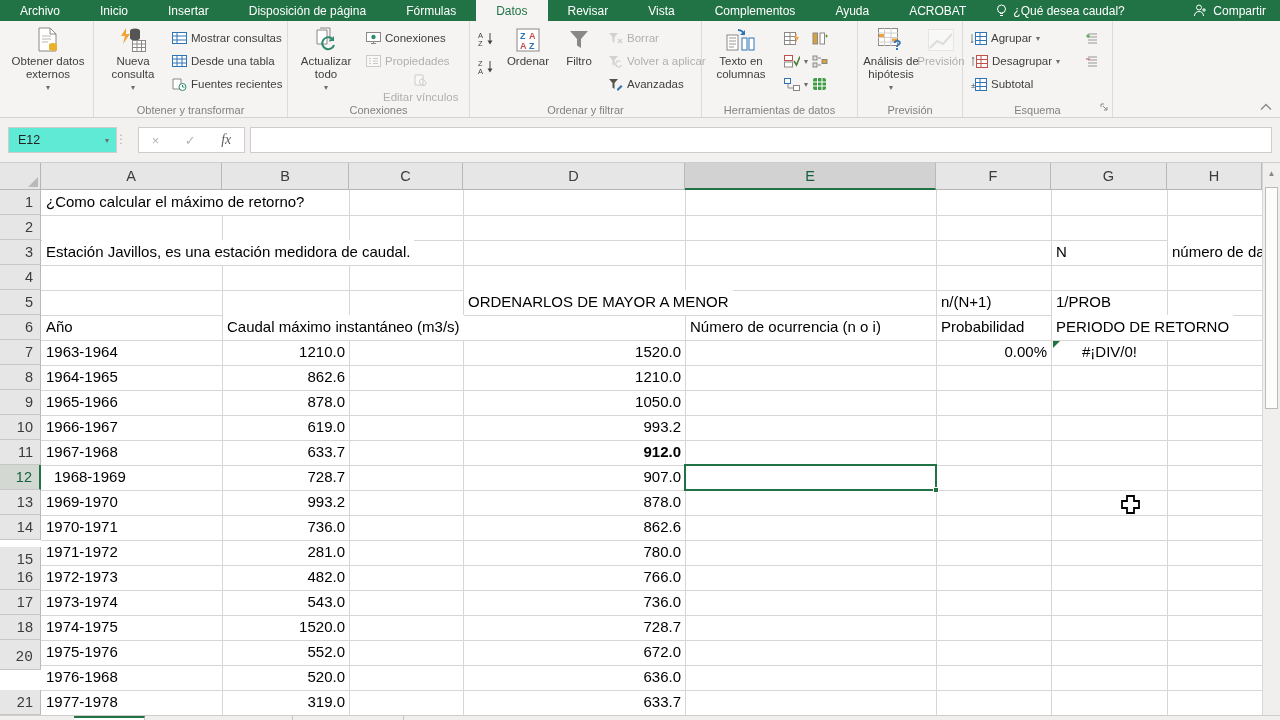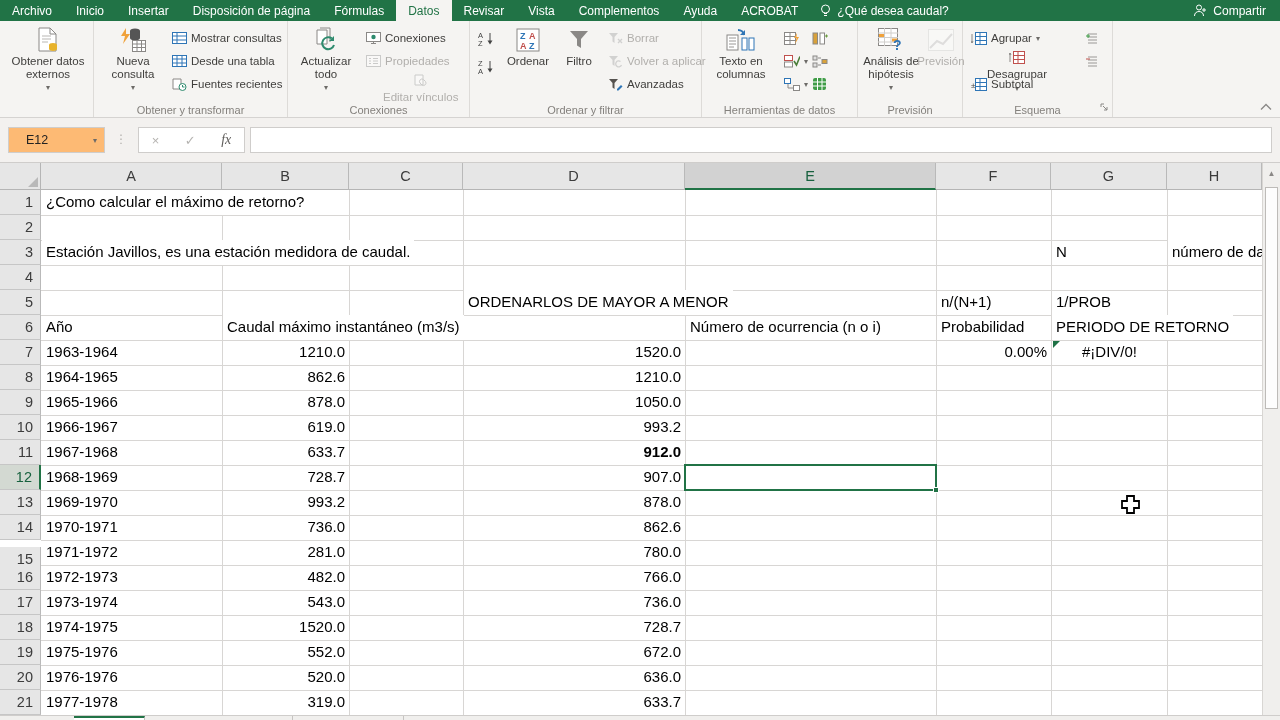--- a/index.html
+++ b/index.html
@@ -4,21 +4,21 @@
 <style>
   * { box-sizing: border-box; }
   html,body { margin:0; padding:0; }
   body {
     width:1280px; height:720px; overflow:hidden; position:relative;
     font-family:"Liberation Sans", sans-serif; background:#fff; cursor:default;
   }
   
   #tabbar { position:absolute; top:0; left:0; right:0; height:21px; background:#217346;
     display:flex; align-items:stretch; color:#fff; font-size:12px; }
-  .rtab { padding:0 12px; display:flex; align-items:center; white-space:nowrap; }
+  .rtab { padding:0 20px; display:flex; align-items:center; white-space:nowrap; }
   .rtab.active { background:#f5f4f2; color:#217346; }
   #tellme { display:flex; align-items:center; gap:6px; padding:0 10px; }
   #share { margin-left:auto; display:flex; align-items:center; gap:6px; padding:0 14px; }
   
   #ribbon { position:absolute; top:21px; left:0; right:0; height:97px; background:#f5f4f2;
     border-bottom:1px solid #d5d3d1; font-size:11.5px; color:#3f3e3c; }
   .rgroup { position:absolute; top:0; height:96px; border-right:1px solid #dddbd8; }
   .rlabel { position:absolute; bottom:1px; left:0; right:0; text-align:center;
     font-size:11px; color:#84817d; white-space:nowrap; }
   .bigbtn { position:absolute; top:4px; display:flex; flex-direction:column; align-items:center;
@@ -26,23 +26,23 @@
   .bigbtn .bicon { height:30px; display:flex; align-items:center; justify-content:center; }
   .smallbtn { position:absolute; height:20px; display:flex; align-items:center; gap:4px; white-space:nowrap; }
   .dis { color:#b1afac; }
   .dis svg { opacity:.45; filter:grayscale(1); }
   .dd { font-size:8px; color:#6d6b68; }
   .iconbox { display:inline-flex; align-items:center; justify-content:center; }
   #collapse-ribbon { position:absolute; right:8px; bottom:4px; color:#8a8886; }
   
   #fbar { position:absolute; top:118px; left:0; right:0; height:45px; background:#f3f1ef;
     border-bottom:1px solid #cfcdcb; }
-  #namebox { position:absolute; left:8px; top:9px; width:97px; height:26px; background:#fdba74;
+  #namebox { position:absolute; left:8px; top:9px; width:109px; height:26px; background:#5eead4;
     border:1px solid #cfcdcb; display:flex; align-items:center; font-size:12.5px; color:#222;
-    padding-left:17px; }
+    padding-left:9px; }
   #namebox .dd { margin-left:auto; margin-right:7px; }
   #fbar-dots { position:absolute; left:115px; top:14px; color:#b3b1ae; font-size:12px; }
   #fbtns { position:absolute; left:138px; top:9px; width:107px; height:26px; background:#fff;
     border:1px solid #cfcdcb; display:flex; align-items:center; justify-content:space-around;
     color:#b5b3b0; font-size:13px; }
   #fbtns .fx { color:#5f5d5b; font-style:italic; font-family:"Liberation Serif", serif; font-size:14px; }
   #finput { position:absolute; left:250px; top:9px; right:8px; height:26px; background:#fff;
     border:1px solid #cfcdcb; font-size:13px; padding:0 6px; color:#000; display:flex; align-items:center; }
   
   #grid { position:absolute; top:163px; left:0; width:1262px; height:552px; background:#fff;
@@ -403,21 +403,21 @@
       <span class="iconbox">
         <svg width="16" height="13" viewBox="0 0 16 13">
             <rect x="4.5" y=".5" width="11" height="12" fill="#fff" stroke="#2e75b6"></rect>
             <path d="M4.5 4.5h11M4.5 8.5h11M9 0v13" stroke="#2e75b6"></path>
             <path d="M1 2v9M0 9l1 2 1-2" stroke="#8a8886" fill="none"></path>
           </svg>
       </span>
       <span>Agrupar</span>
       <span class="dd">▾</span>
     </div>
-    <div class="smallbtn" style="left:24px;top:30px;flex-direction:column;">
+    <div class="smallbtn" style="left:9px;top:30px;">
       <span class="iconbox">
         <svg width="16" height="13" viewBox="0 0 16 13">
             <rect x="4.5" y=".5" width="11" height="12" fill="#fff" stroke="#c0504d"></rect>
             <path d="M4.5 4.5h11M4.5 8.5h11M9 0v13" stroke="#c0504d"></path>
             <path d="M1 11V2M0 4l1-2 1 2" stroke="#8a8886" fill="none"></path>
           </svg>
       </span>
       <span>Desagrupar</span>
       <span class="dd">▾</span>
     </div>
@@ -528,21 +528,21 @@
       <div class="rowhdr" style="top: 252px; height: 25px;">10</div>
       <div class="rowhdr" style="top: 277px; height: 25px;">11</div>
       <div class="rowhdr sel" style="top: 302px; height: 25px;">12</div>
       <div class="rowhdr" style="top: 327px; height: 25px;">13</div>
       <div class="rowhdr" style="top: 352px; height: 25px;">14</div>
       <div class="rowhdr" style="top: 384px; height: 25px;">15</div>
       <div class="rowhdr" style="top: 402px; height: 25px;">16</div>
       <div class="rowhdr" style="top: 427px; height: 25px;">17</div>
       <div class="rowhdr" style="top: 452px; height: 25px;">18</div>
       <div class="rowhdr" style="top: 477px; height: 25px;">19</div>
-      <div class="rowhdr" style="top: 502px; height: 25px;">20</div>
+      <div class="rowhdr" style="top: 482px; height: 25px; font-family: Liberation Mono, monospace;">20</div>
       <div class="rowhdr" style="top: 527px; height: 25px;">21</div>
       <div class="corner"></div>
       <div class="cell ovf" style="left: 42px; top: 27px;">¿Como calcular el máximo de retorno?</div>
       <div class="cell ovf" style="left: 42px; top: 77px;">Estación Javillos, es una estación medidora de caudal.</div>
       <div class="cell" style="left: 1052px; top: 77px; width: 115px;">N</div>
       <div class="cell ovf" style="left: 1168px; top: 77px;">número de datos</div>
       <div class="cell ovf" style="left: 464px; top: 127px;">ORDENARLOS DE MAYOR A MENOR</div>
       <div class="cell" style="left: 937px; top: 127px; width: 114px;">n/(N+1)</div>
       <div class="cell" style="left: 1052px; top: 127px; width: 115px;">1/PROB</div>
       <div class="cell" style="left: 42px; top: 152px; width: 180px;">Año</div>
@@ -561,21 +561,21 @@
       <div class="cell right" style="left: 464px; top: 202px; width: 221px;">1210.0</div>
       <div class="cell" style="left: 42px; top: 227px; width: 180px;">1965-1966</div>
       <div class="cell right" style="left: 223px; top: 227px; width: 126px;">878.0</div>
       <div class="cell right" style="left: 464px; top: 227px; width: 221px;">1050.0</div>
       <div class="cell" style="left: 42px; top: 252px; width: 180px;">1966-1967</div>
       <div class="cell right" style="left: 223px; top: 252px; width: 126px;">619.0</div>
       <div class="cell right" style="left: 464px; top: 252px; width: 221px;">993.2</div>
       <div class="cell" style="left: 42px; top: 277px; width: 180px;">1967-1968</div>
       <div class="cell right" style="left: 223px; top: 277px; width: 126px;">633.7</div>
       <div class="cell right" style="left: 464px; top: 277px; width: 221px; font-weight: bold;">912.0</div>
-      <div class="cell" style="left: 42px; top: 302px; width: 180px;">1968-1969</div>
+      <div class="cell" style="left: 50px; top: 302px; width: 180px;">1968-1969</div>
       <div class="cell right" style="left: 223px; top: 302px; width: 126px;">728.7</div>
       <div class="cell right" style="left: 464px; top: 302px; width: 221px;">907.0</div>
       <div class="cell" style="left: 42px; top: 327px; width: 180px;">1969-1970</div>
       <div class="cell right" style="left: 223px; top: 327px; width: 126px;">993.2</div>
       <div class="cell right" style="left: 464px; top: 327px; width: 221px;">878.0</div>
       <div class="cell" style="left: 42px; top: 352px; width: 180px;">1970-1971</div>
       <div class="cell right" style="left: 223px; top: 352px; width: 126px;">736.0</div>
       <div class="cell right" style="left: 464px; top: 352px; width: 221px;">862.6</div>
       <div class="cell" style="left: 42px; top: 377px; width: 180px;">1971-1972</div>
       <div class="cell right" style="left: 223px; top: 377px; width: 126px;">281.0</div>
@@ -585,21 +585,21 @@
       <div class="cell right" style="left: 464px; top: 402px; width: 221px;">766.0</div>
       <div class="cell" style="left: 42px; top: 427px; width: 180px;">1973-1974</div>
       <div class="cell right" style="left: 223px; top: 427px; width: 126px;">543.0</div>
       <div class="cell right" style="left: 464px; top: 427px; width: 221px;">736.0</div>
       <div class="cell" style="left: 42px; top: 452px; width: 180px;">1974-1975</div>
       <div class="cell right" style="left: 223px; top: 452px; width: 126px;">1520.0</div>
       <div class="cell right" style="left: 464px; top: 452px; width: 221px;">728.7</div>
       <div class="cell" style="left: 42px; top: 477px; width: 180px;">1975-1976</div>
       <div class="cell right" style="left: 223px; top: 477px; width: 126px; text-align: right;">552.0</div>
       <div class="cell right" style="left: 464px; top: 477px; width: 221px;">672.0</div>
-      <div class="cell" style="left: 42px; top: 502px; width: 180px;">1976-1976</div>
+      <div class="cell" style="left: 42px; top: 502px; width: 180px;">1976-1968</div>
       <div class="cell right" style="left: 223px; top: 502px; width: 126px;">520.0</div>
       <div class="cell right" style="left: 464px; top: 502px; width: 221px;">636.0</div>
       <div class="cell" style="left: 42px; top: 527px; width: 180px;">1977-1978</div>
       <div class="cell right" style="left: 223px; top: 527px; width: 126px;">319.0</div>
       <div class="cell right" style="left: 464px; top: 527px; width: 221px;">633.7</div>
       <div class="" id="selbox" style="position: absolute; left: 684px; top: 301px; width: 253px; height: 27px; border: 2px solid rgb(33, 115, 70); z-index: 4;"></div>
       <div class="" id="selhandle" style="position: absolute; left: 933px; top: 324px; width: 6px; height: 6px; background: rgb(33, 115, 70); border: 1px solid rgb(255, 255, 255); z-index: 5;"></div>
     </div>
 </div>
 

